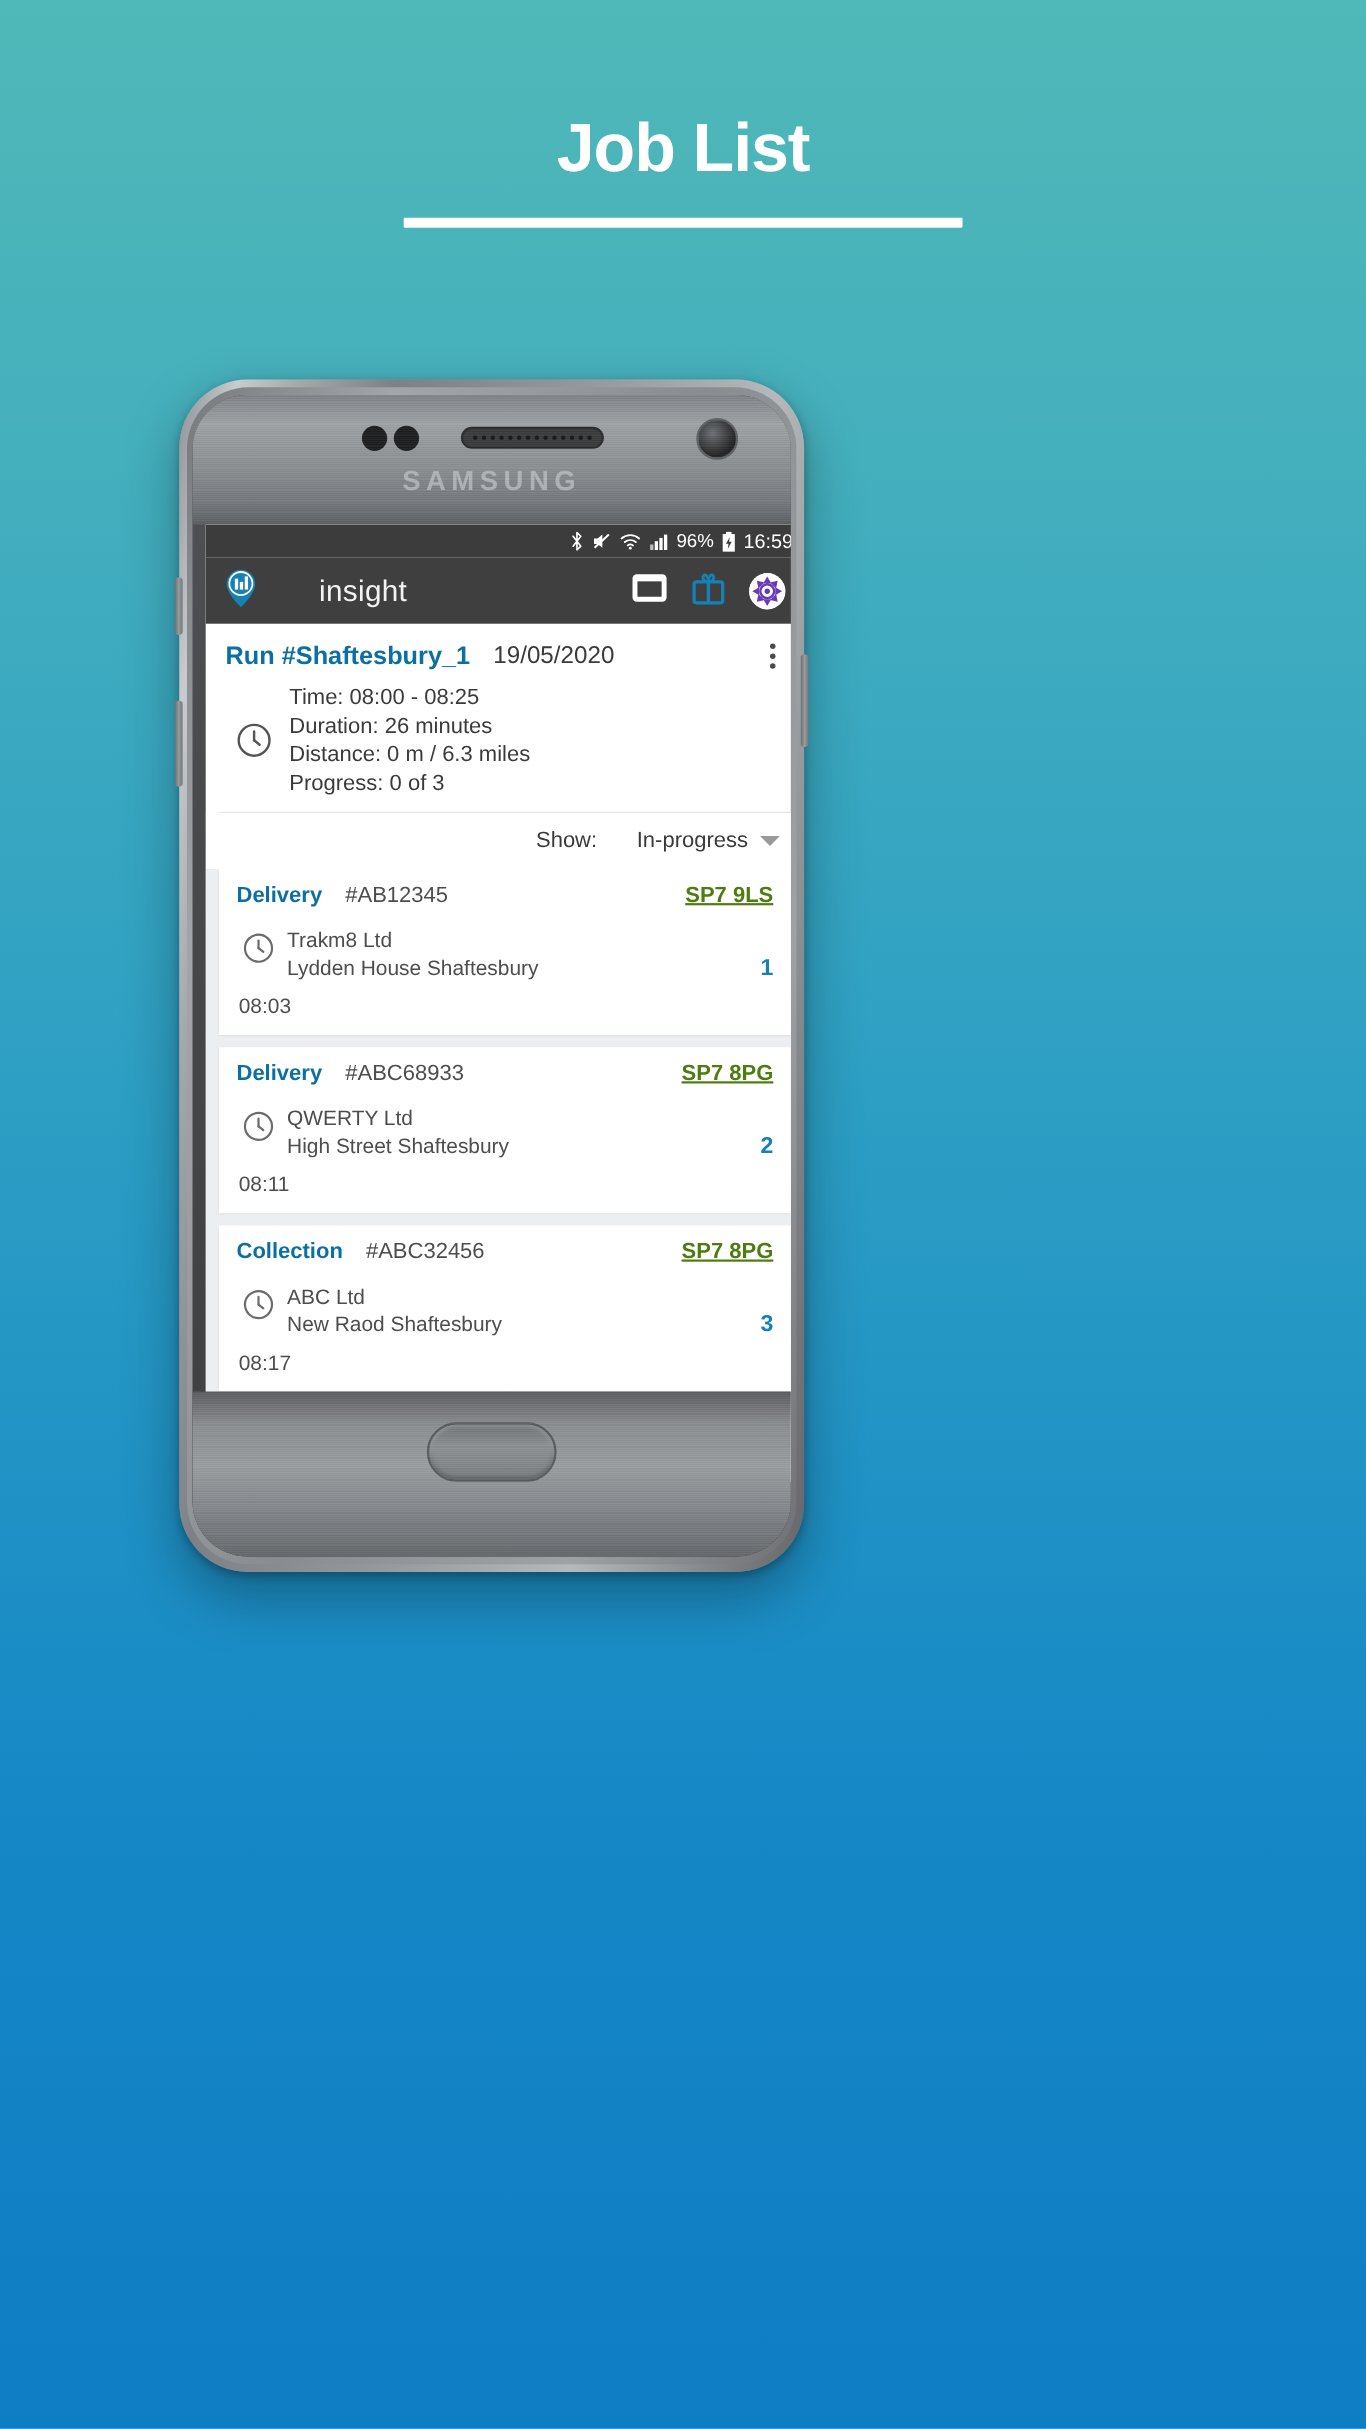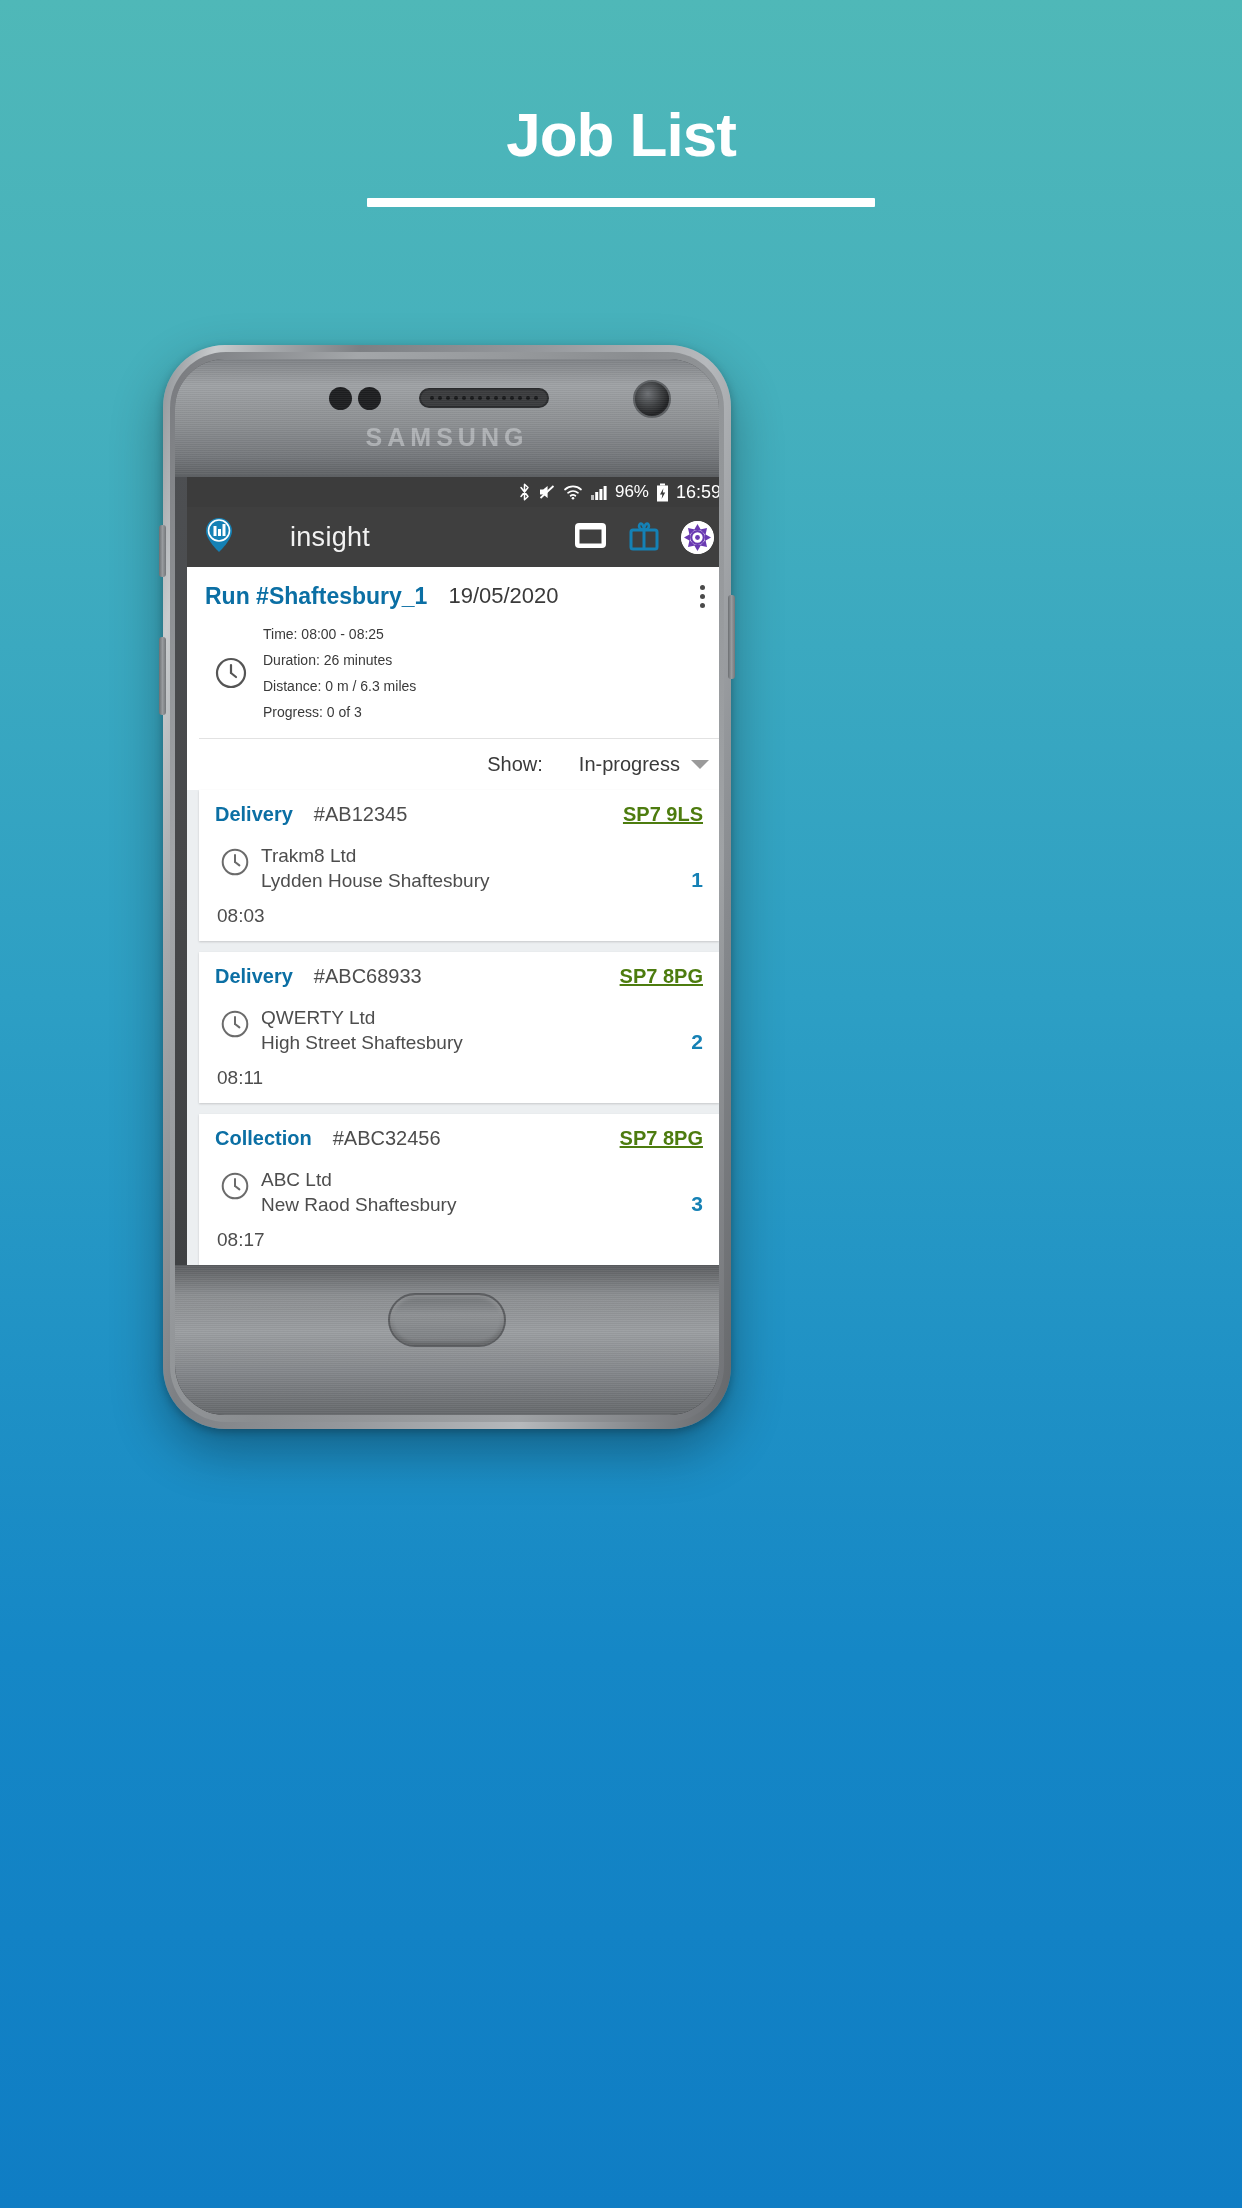--- a/index.html
+++ b/index.html
@@ -161,21 +161,21 @@
     padding: 4px 8px; margin-top: -2px;
   }
   .kebab i { width: 5px; height: 5px; border-radius: 50%; background: #4a4a4a; display: block; }
 
   .run-details {
     display: flex; align-items: center;
     padding: 9px 18px 13px 22px;
   }
   .clock-wrap { width: 44px; display: flex; justify-content: center; }
   .run-lines { margin-left: 10px; }
-  .run-lines div { color: #3a3a3a; font-size: 14px; line-height: 26px; }
+  .run-lines div { color: #3a3a3a; font-size: 20px; line-height: 26px; }
 
   .divider { height: 1px; background: #e2e2e2; margin: 0 12px; }
 
   
   .show-row {
     display: flex; align-items: center; justify-content: flex-end;
     padding: 14px 22px 14px 0;
     background: #ffffff;
   }
   .show-label { color: #3a3a3a; font-size: 20px; }

